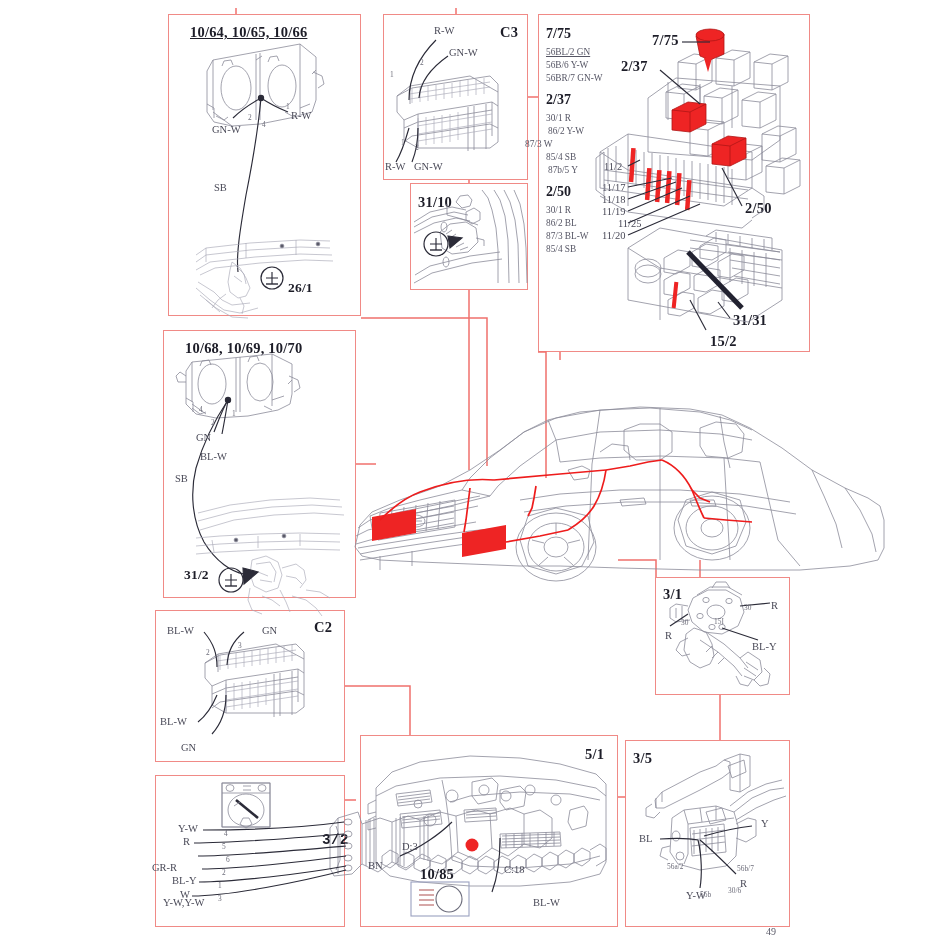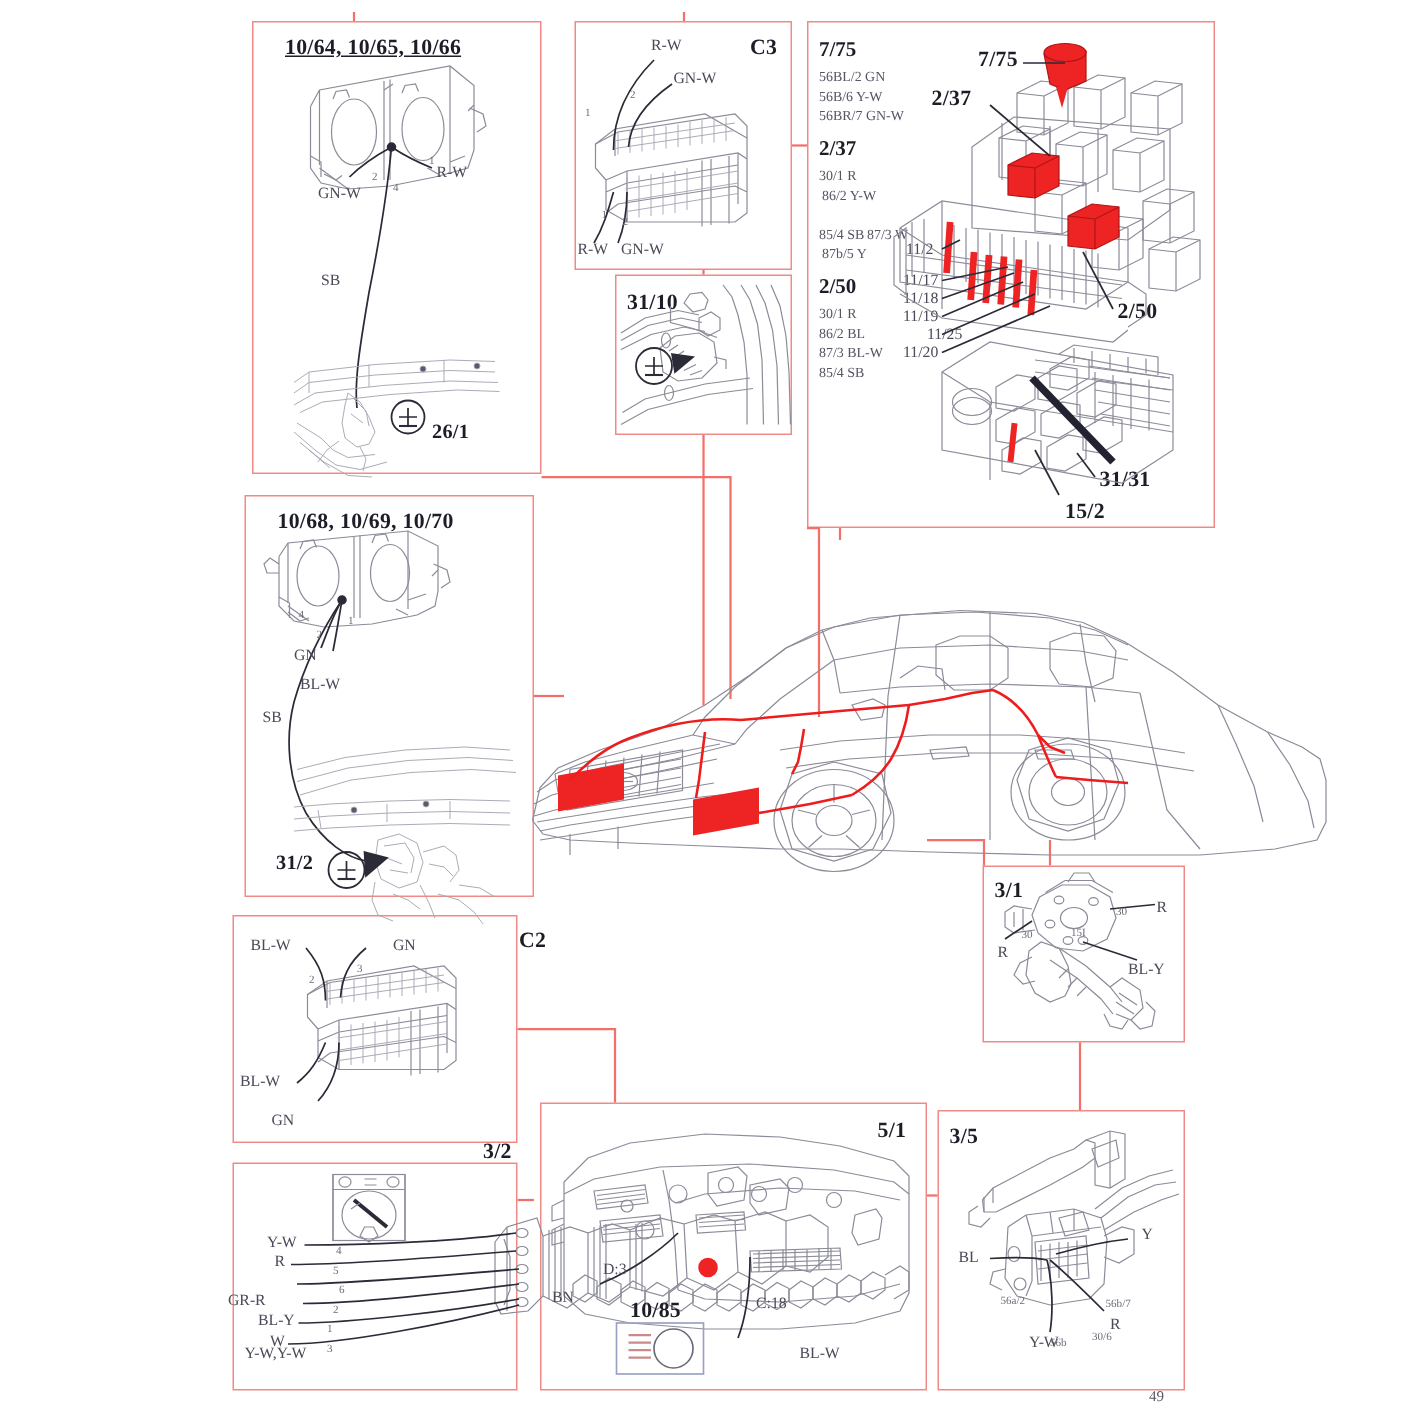--- a/index.html
+++ b/index.html
@@ -182,28 +182,28 @@
     </g>
     <g class="ln">
       <circle cx="436" cy="244" r="12" fill="none" stroke="#2b2b38" stroke-width="1.2"></circle>
       <path d="M430,244 L442,244 M436,238 L436,250"></path>
       <path d="M430,250 L442,250" stroke-width="1.4"></path>
       <path d="M448,236 L462,238 L450,248 Z" fill="#2b2b38"></path>
     </g>
   </svg>
 
   <div class="legendH" style="left:546px;top:26px;">7/75</div>
-  <div class="legend" style="left:546px;top:46px;">56BL/2 GN</div>
+  <div class="legend" style="left:546px;top:46px;text-decoration:underline;">56BL/2 GN</div>
   <div class="legend" style="left:546px;top:59px;">56B/6 Y-W</div>
   <div class="legend" style="left:546px;top:72px;">56BR/7 GN-W</div>
 
   <div class="legendH" style="left:546px;top:92px;">2/37</div>
   <div class="legend" style="left:546px;top:112px;">30/1 R</div>
   <div class="legend" style="left:548px;top:125px;">86/2 Y-W</div>
-  <div class="legend" style="left:578px;top:138px;margin-top:13px;">87/3 W</div>
+  <div class="legend" style="left:525px;top:138px;">87/3 W</div>
   <div class="legend" style="left:546px;top:151px;">85/4 SB</div>
   <div class="legend" style="left:548px;top:164px;">87b/5 Y</div>
 
   <div class="legendH" style="left:546px;top:184px;">2/50</div>
   <div class="legend" style="left:546px;top:204px;">30/1 R</div>
   <div class="legend" style="left:546px;top:217px;">86/2 BL</div>
   <div class="legend" style="left:546px;top:230px;">87/3 BL-W</div>
   <div class="legend" style="left:546px;top:243px;">85/4 SB</div>
 
   <div class="ttl" style="left:652px;top:32px;">7/75</div>
@@ -455,21 +455,21 @@
       <path d="M662,460 C676,466 686,478 692,490 C696,500 700,510 704,518"></path>
       <path d="M704,518 L726,520 L752,522"></path>
       <path d="M606,470 C604,484 600,496 594,506 C588,516 578,524 568,530"></path>
       <path d="M568,530 L540,536 L506,542"></path>
       <path d="M470,488 L468,504 L466,520 L464,532"></path>
       <path d="M536,486 L534,498 L532,508 L528,516"></path>
       <path d="M692,490 L700,498 L710,502"></path>
     </g>
   </svg>
 
-  <div class="ttl" style="left:314px;top:619px;margin-left:32px;">C2</div>
+  <div class="ttl" style="left:314px;top:619px;">C2</div>
   <svg width="948" height="948">
     <g class="lt">
       <path d="M205,663 L205,678 L212,686 L212,705 L226,713 L296,713 L304,707 L304,659 L276,644 L218,654 Z"></path>
       <path d="M205,663 L220,655 L296,644 L304,652 L304,659"></path>
       <path d="M212,686 L226,680 L298,669 L304,673"></path>
       <path d="M212,694 L226,688 L298,677"></path>
       <path d="M226,680 L226,713"></path>
       <path d="M298,669 L298,702"></path>
       <path d="M280,673 L280,706 M280,706 L280,716"></path>
       <path d="M274,674 L274,717"></path>
@@ -490,21 +490,21 @@
       <path d="M226,695 C226,709 222,723 212,734"></path>
     </g>
   </svg>
   <div class="lbl" style="left:167px;top:625px;">BL-W</div>
   <div class="lbl" style="left:262px;top:625px;">GN</div>
   <div class="lbl" style="left:160px;top:716px;">BL-W</div>
   <div class="lbl" style="left:181px;top:742px;">GN</div>
   <div class="tiny" style="left:206px;top:648px;">2</div>
   <div class="tiny" style="left:238px;top:641px;">3</div>
 
-  <div class="ttl" style="left:322px;top:760px;">3/2</div>
+  <div class="ttl" style="left:322px;top:832px;font-family:Liberation Mono, monospace;">3/2</div>
   <svg width="948" height="948">
     <g class="lt">
 
       <rect x="222" y="783" width="48" height="44" class="nf"></rect>
       <path d="M222,783 L270,783 L270,827 L222,827 Z"></path>
       <path d="M222,793 L270,793"></path>
       <ellipse cx="230" cy="788" rx="4" ry="3.4"></ellipse>
       <ellipse cx="262" cy="788" rx="4" ry="3.4"></ellipse>
       <path d="M243,786 L251,786 M243,790 L251,790"></path>
       <ellipse cx="246" cy="810" rx="18" ry="16"></ellipse>

